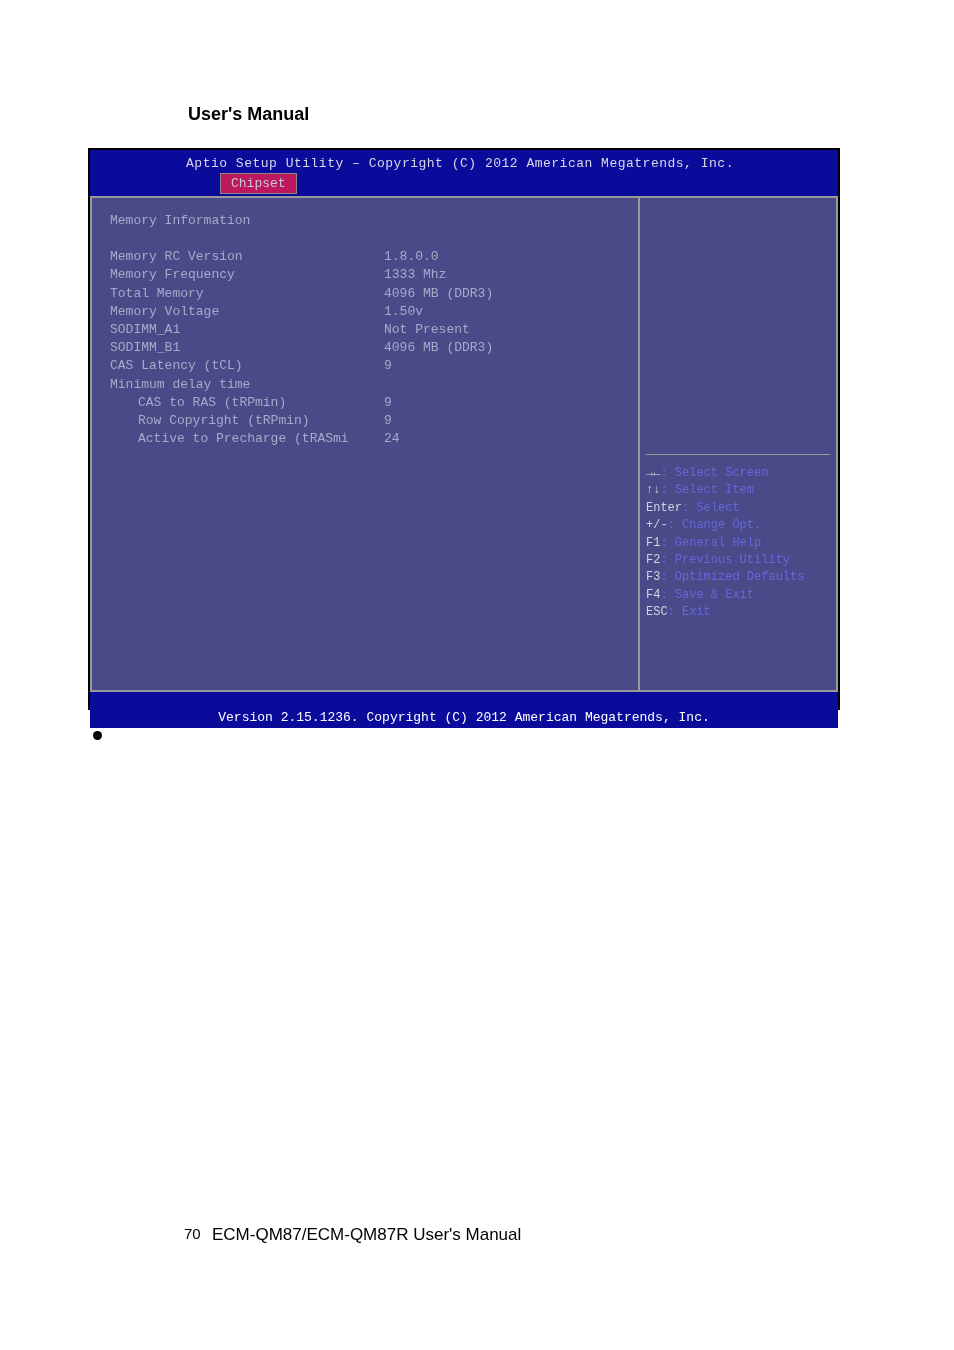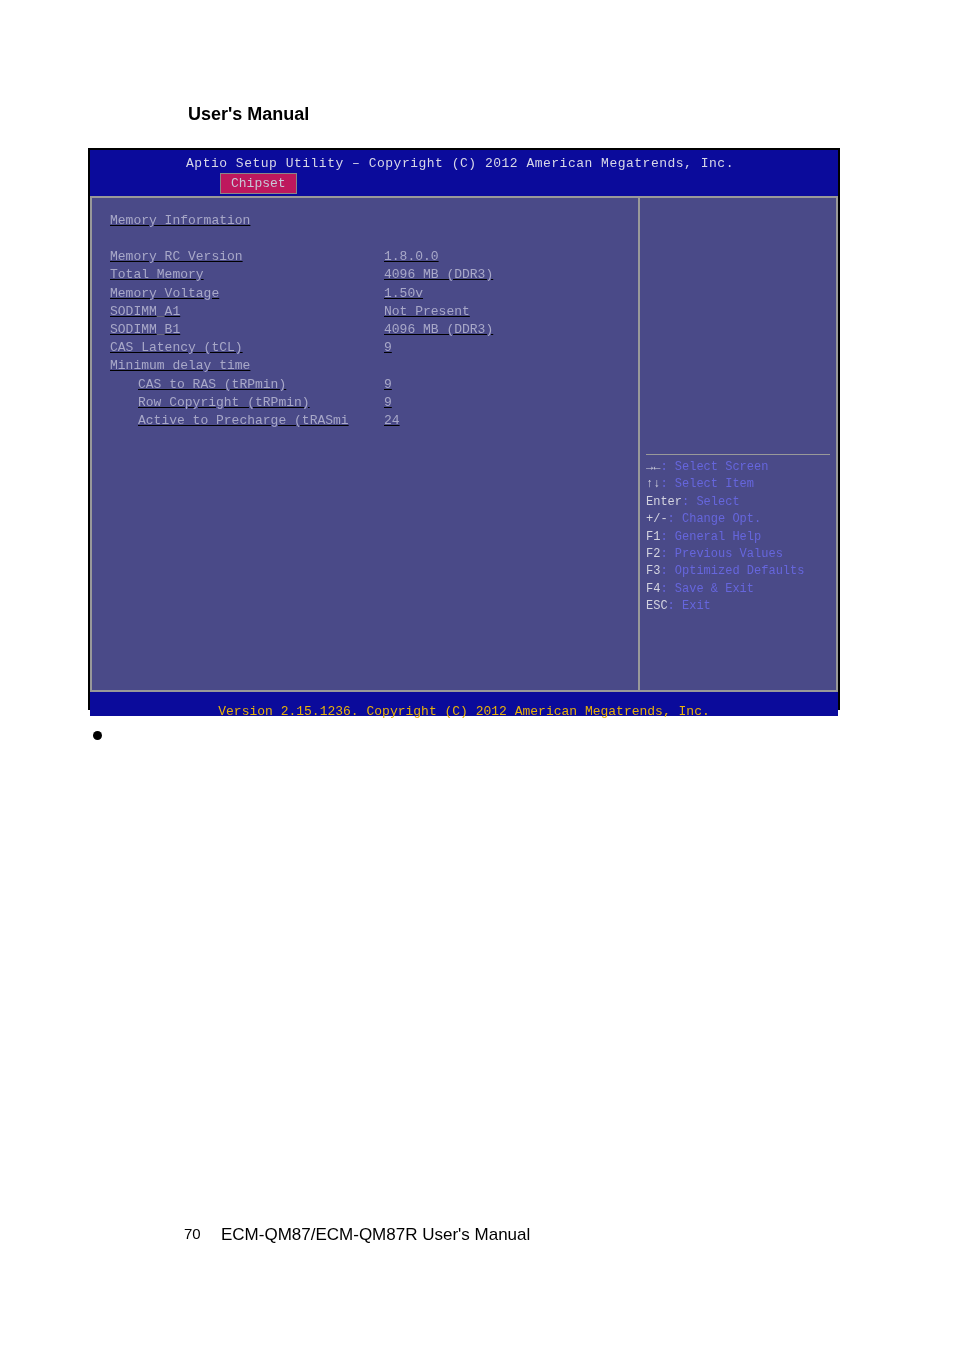--- a/index.html
+++ b/index.html
@@ -52,21 +52,20 @@
       background: #be185d;
       color: #c8c8d8;
       font-family: 'Courier New', monospace;
       font-size: 13px;
       padding: 2px 10px;
       border: 1px solid #888;
     }
     .bios-body {
       display: flex;
       height: calc(100% - 42px - 20px);
-      text-decoration: underline;
     }
     .bios-left {
       flex: 1;
       background: #4a4a88;
       border: 2px solid #999;
       border-right: none;
       padding: 14px 18px;
       color: #a8a8c8;
       font-family: 'Courier New', monospace;
       font-size: 13px;
@@ -81,21 +80,21 @@
       font-family: 'Courier New', monospace;
       font-size: 12px;
       line-height: 1.45;
       position: relative;
     }
     .help-list {
       position: absolute;
       top: 256px;
       left: 6px;
       border-top: 1px solid #999;
-      padding-top: 4px;
+      padding-top: 10px;
       width: calc(100% - 12px);
     }
     .info-section-title {
       margin-bottom: 18px;
     }
     .info-row {
       display: flex;
       gap: 19px;
     }
     .info-label {
@@ -103,37 +102,37 @@
     }
     .info-label.indent {
       padding-left: 28px;
     }
     .info-value {
       flex: 1;
     }
     .bios-footer {
       background: #0b0b9b;
       text-align: center;
-      color: #eab308;
-      font-family: 'Courier New', monospace;
-      font-size: 13px;
-      padding: 12px 0;
+      color: #ffffff;
+      font-family: 'Courier New', monospace;
+      font-size: 13px;
+      padding: 18px 0;
       height: 20px;
     }
     .page-footer-num {
       position: absolute;
       top: 1225px;
       left: 184px;
       font-size: 15px;
       color: #000;
     }
     .page-footer-text {
       position: absolute;
       top: 1225px;
-      left: 221px;
+      left: 212px;
       font-size: 17px;
       color: #000;
     }
     .bullet {
       position: absolute;
       top: 731px;
       left: 93px;
       width: 9px;
       height: 9px;
       background: #000;
@@ -160,20 +159,24 @@
   </div>
   <div class="bios-body">
     <div class="bios-left">
       <div class="info-section-title">Memory Information</div>
       <div id="info-rows">
           <div class="info-row">
             <div class="info-label">Memory RC Version</div>
             <div class="info-value">1.8.0.0</div>
           </div>
           <div class="info-row">
+            <div class="info-label">Memory Frequency</div>
+            <div class="info-value">1333 Mhz</div>
+          </div>
+          <div class="info-row">
             <div class="info-label">Total Memory</div>
             <div class="info-value">4096 MB (DDR3)</div>
           </div>
           <div class="info-row">
             <div class="info-label">Memory Voltage</div>
             <div class="info-value">1.50v</div>
           </div>
           <div class="info-row">
             <div class="info-label">SODIMM_A1</div>
             <div class="info-value">Not Present</div>
@@ -204,21 +207,21 @@
           </div>
         </div>
     </div>
     <div class="bios-right">
       <div class="help-list" id="help-list">
           <div><span class="help-key arrows">→←</span><span>: Select Screen</span></div>
           <div><span class="help-key arrows">↑↓</span><span>: Select Item</span></div>
           <div><span class="help-key">Enter</span><span>: Select</span></div>
           <div><span class="help-key">+/-</span><span>: Change Opt.</span></div>
           <div><span class="help-key">F1</span><span>: General Help</span></div>
-          <div><span class="help-key">F2</span><span>: Previous Values</span></div>
+          <div><span class="help-key">F2</span><span>: Previous Utility</span></div>
           <div><span class="help-key">F3</span><span>: Optimized Defaults</span></div>
           <div><span class="help-key">F4</span><span>: Save &amp; Exit</span></div>
           <div><span class="help-key">ESC</span><span>: Exit</span></div>
         </div>
     </div>
   </div>
   <div class="bios-footer">Version 2.15.1236. Copyright (C) 2012 American Megatrends, Inc.</div>
 </div>
 
 <div class="bullet"></div>

